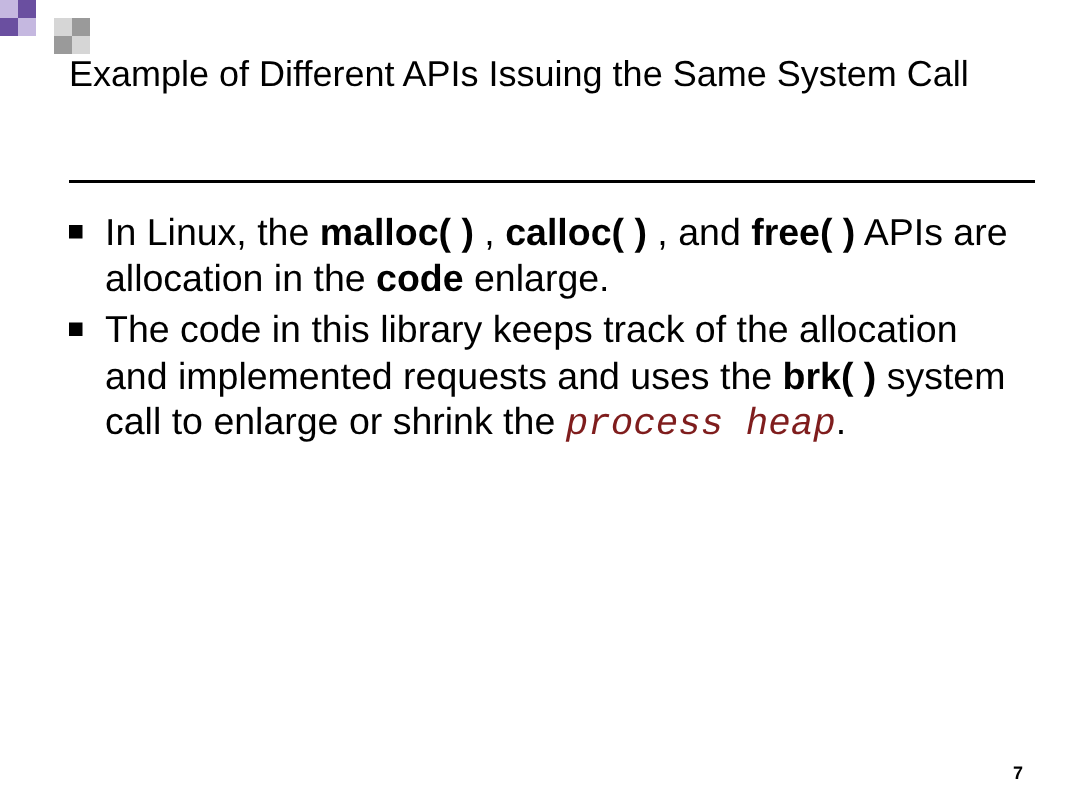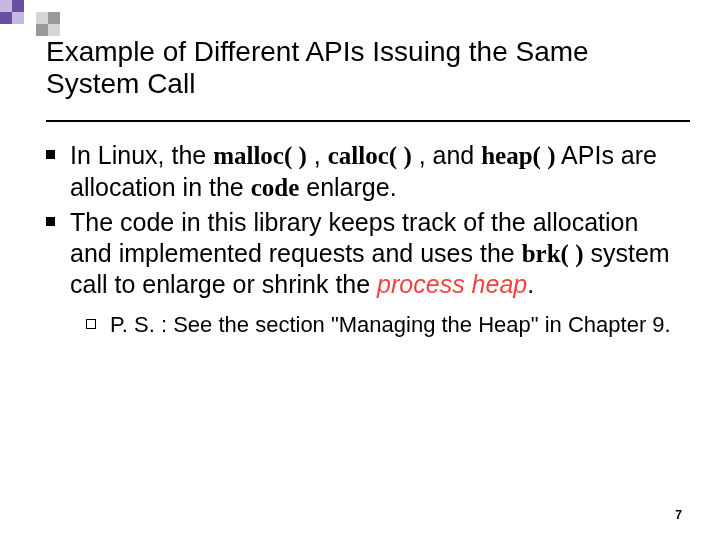--- a/index.html
+++ b/index.html
@@ -21,21 +21,21 @@
   .deco .row { display: flex; }
   .deco .sq {
     width: 12px;
     height: 12px;
   }
   .title {
     position: absolute;
     top: 36px;
     left: 46px;
     right: 40px;
-    font-size: 28px;
+    font-size: 24px;
     font-weight: 400;
     color: #000;
     line-height: 1.15;
   }
   .title-underline {
     position: absolute;
     top: 120px;
     left: 46px;
     right: 30px;
     height: 2px;
@@ -59,27 +59,28 @@
     padding-top: 10px;
   }
   .bullet-mark .sq-mark {
     width: 9px;
     height: 9px;
     background: #000;
     display: block;
   }
   .bullet-text { flex: 1; }
   .mono {
-    font-family: Liberation Serif, serif;
+    font-family: Liberation Sans, sans-serif;
     font-weight: bold;
     margin-top: 24px;
   }
   .green-italic {
-    color: #ef4444;
+    color: #7f1d1d;
     font-style: italic;
+    font-family: Liberation Mono, monospace;
   }
   .sub-bullets {
     margin-top: 12px;
     margin-left: 40px;
     font-size: 22px;
   }
   .sub-item { display: flex; }
   .sub-mark {
     flex: 0 0 24px;
     padding-top: 7px;
@@ -130,39 +131,29 @@
 <h1 class="title">Example of Different APIs Issuing the Same System Call</h1>
 <div class="title-underline"></div>
 
 <div class="content">
 
   <div class="bullet-item">
     <div class="bullet-mark">
         <span class="sq-mark"></span>
       </div>
     <div class="bullet-text">
-      <span>In Linux, the </span><span class="mono">malloc( )</span><span> , </span><span class="mono">calloc( )</span><span> , and </span><span class="mono">heap( )</span><span> APIs are allocation in the </span><span class="mono">code</span><span> enlarge.</span>
+      <span>In Linux, the </span><span class="mono">malloc( )</span><span> , </span><span class="mono">calloc( )</span><span> , and </span><span class="mono">free( )</span><span> APIs are allocation in the </span><span class="mono">code</span><span> enlarge.</span>
     </div>
   </div>
 
   <div class="bullet-item">
     <div class="bullet-mark">
         <span class="sq-mark"></span>
       </div>
     <div class="bullet-text">
       <span>The code in this library keeps track of the allocation and implemented requests and uses the </span><span class="mono">brk( )</span><span> system call to enlarge or shrink the </span><span class="green-italic">process heap</span><span>.</span>
     </div>
   </div>
 
-  <div class="sub-bullets">
-    <div class="sub-item">
-      <div class="sub-mark">
-          <span class="outline-sq"></span>
-        </div>
-      <div class="sub-text">
-        <span>P. S. : </span><span>See the section "Managing the Heap" in Chapter 9.</span>
-      </div>
-    </div>
-  </div>
 
 </div>
 
 <div class="page-num">7</div>
 
 </body></html>

